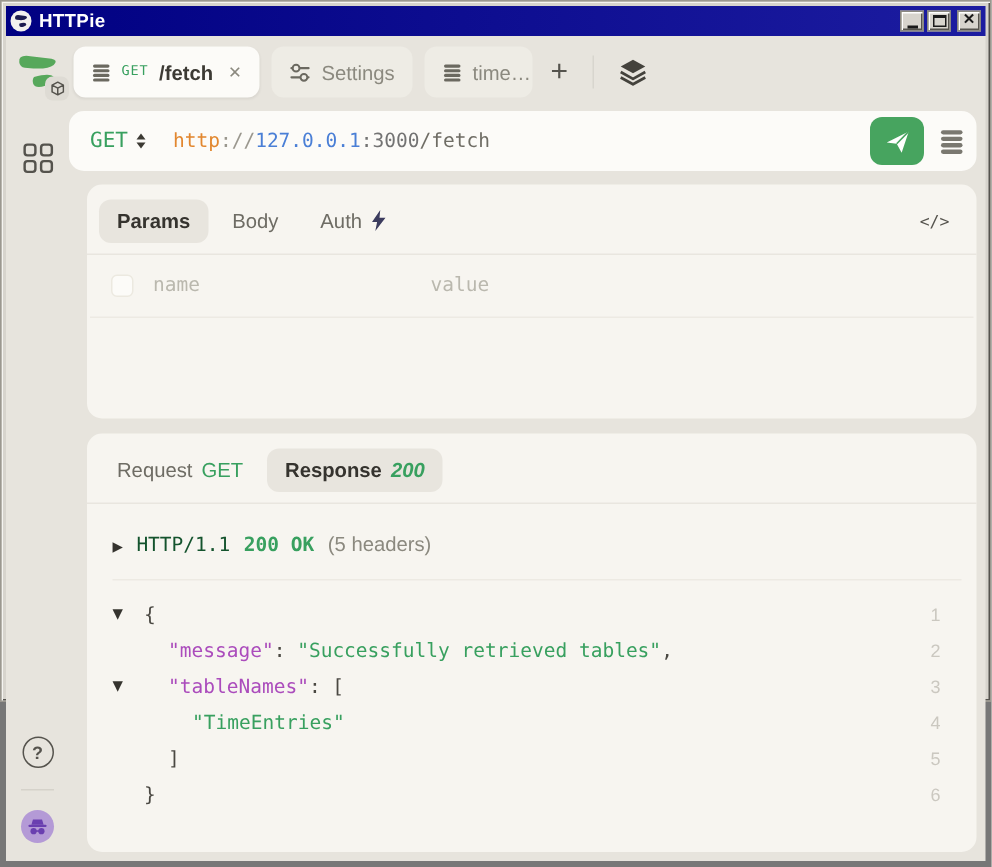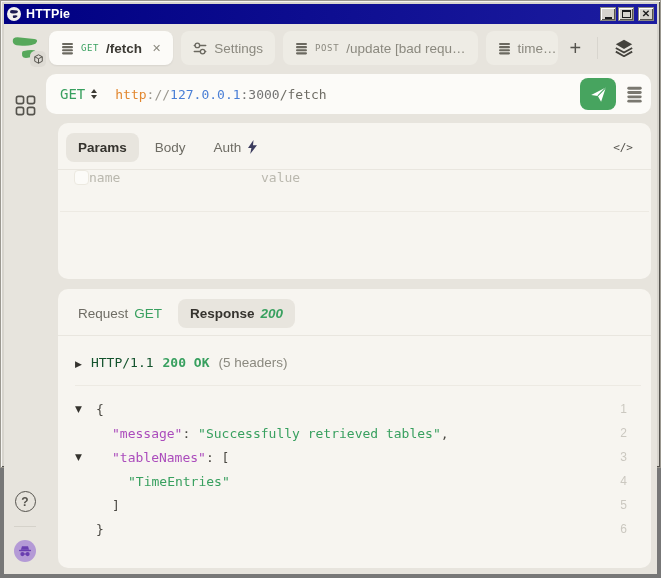--- a/index.html
+++ b/index.html
@@ -86,21 +86,21 @@
   .panel{background:var(--panel);border-radius:10px;flex-shrink:0;margin-left:12px;}
   .params-panel{margin-top:9px;height:156px;}
   .response-panel{margin-top:10px;flex:1;display:flex;flex-direction:column;min-height:0;}
   .panel-tabs{display:flex;align-items:center;gap:4px;padding:8px 12px 0 8px;height:40px;}
   .ptab{padding:7px 12px;border-radius:8px;font-size:13.5px;color:#6e6c64;display:flex;align-items:center;gap:6px;white-space:nowrap;}
   .ptab.active{background:var(--pill);color:#35332e;font-weight:600;}
   .ptab .grn{color:var(--green);font-weight:400;}
   .ptab.active .grn{font-weight:600;font-style:italic;}
   .code-toggle{margin-left:auto;font-family:"DejaVu Sans Mono",monospace;font-size:11px;color:var(--icon);padding-right:6px;}
   .hdivider{height:1px;background:var(--divider);margin-top:6px;}
-  .param-row{display:flex;align-items:flex-start;gap:0;padding:0 14px;height:42px;border-bottom:1px solid #edeae3;margin:0 2px;}
+  .param-row{display:flex;align-items:center;gap:13px;padding:0 14px;height:42px;border-bottom:1px solid #edeae3;margin:0 2px;}
   .checkbox{width:15px;height:15px;border-radius:4px;border:1.5px solid #ece9e0;background:var(--white);flex-shrink:0;}
   .param-input{border:none;outline:none;background:transparent;font-family:"DejaVu Sans Mono",monospace;
                font-size:13px;color:var(--ink);}
   .param-input::placeholder{color:var(--faint);}
   .param-name{width:172px;}
   .param-value{flex:1;}
   
   .status-line{display:flex;align-items:baseline;gap:9px;padding:19px 14px 0 17px;font-family:"DejaVu Sans Mono",monospace;font-size:13px;}
   .expander{font-size:9px;color:#35332e;font-family:"DejaVu Sans",sans-serif;}
   .proto{color:#14532d;}
@@ -205,32 +205,20 @@
           <svg width="14" height="13" viewBox="0 0 16 14">
             <g fill="none" stroke="#6b6960" stroke-width="1.7" stroke-linecap="round">
               <line x1="1.5" y1="3.5" x2="14.5" y2="3.5"></line>
                 <line x1="1.5" y1="10.5" x2="14.5" y2="10.5"></line>
             </g>
             <circle cx="5" cy="3.5" r="2.6" fill="#eeece5" stroke="#6b6960" stroke-width="1.5"></circle>
             <circle cx="11" cy="10.5" r="2.6" fill="#eeece5" stroke="#6b6960" stroke-width="1.5"></circle>
           </svg>
           <span class="path dim">Settings</span>
         </div>
-        <div class="tab">
-          <svg width="13" height="13" viewBox="0 0 13 13">
-            <g fill="#6b6960">
-                <rect x="1" y="1" width="11" height="2.1" rx="1.05"></rect>
-                <rect x="1" y="4.1" width="11" height="2.1" rx="1.05"></rect>
-                <rect x="1" y="7.2" width="11" height="2.1" rx="1.05"></rect>
-                <rect x="1" y="10.3" width="11" height="2.1" rx="1.05"></rect>
-              </g>
-          </svg>
-          <span class="method">POST</span>
-          <span class="path dim">/update [bad requ…</span>
-        </div>
         <div class="tab t-time">
           <svg width="13" height="13" viewBox="0 0 13 13" style="flex-shrink:0">
             <g fill="#6b6960">
                 <rect x="1" y="1" width="11" height="2.1" rx="1.05"></rect>
                 <rect x="1" y="4.1" width="11" height="2.1" rx="1.05"></rect>
                 <rect x="1" y="7.2" width="11" height="2.1" rx="1.05"></rect>
                 <rect x="1" y="10.3" width="11" height="2.1" rx="1.05"></rect>
               </g>
           </svg>
           <span class="path dim">time…</span>

